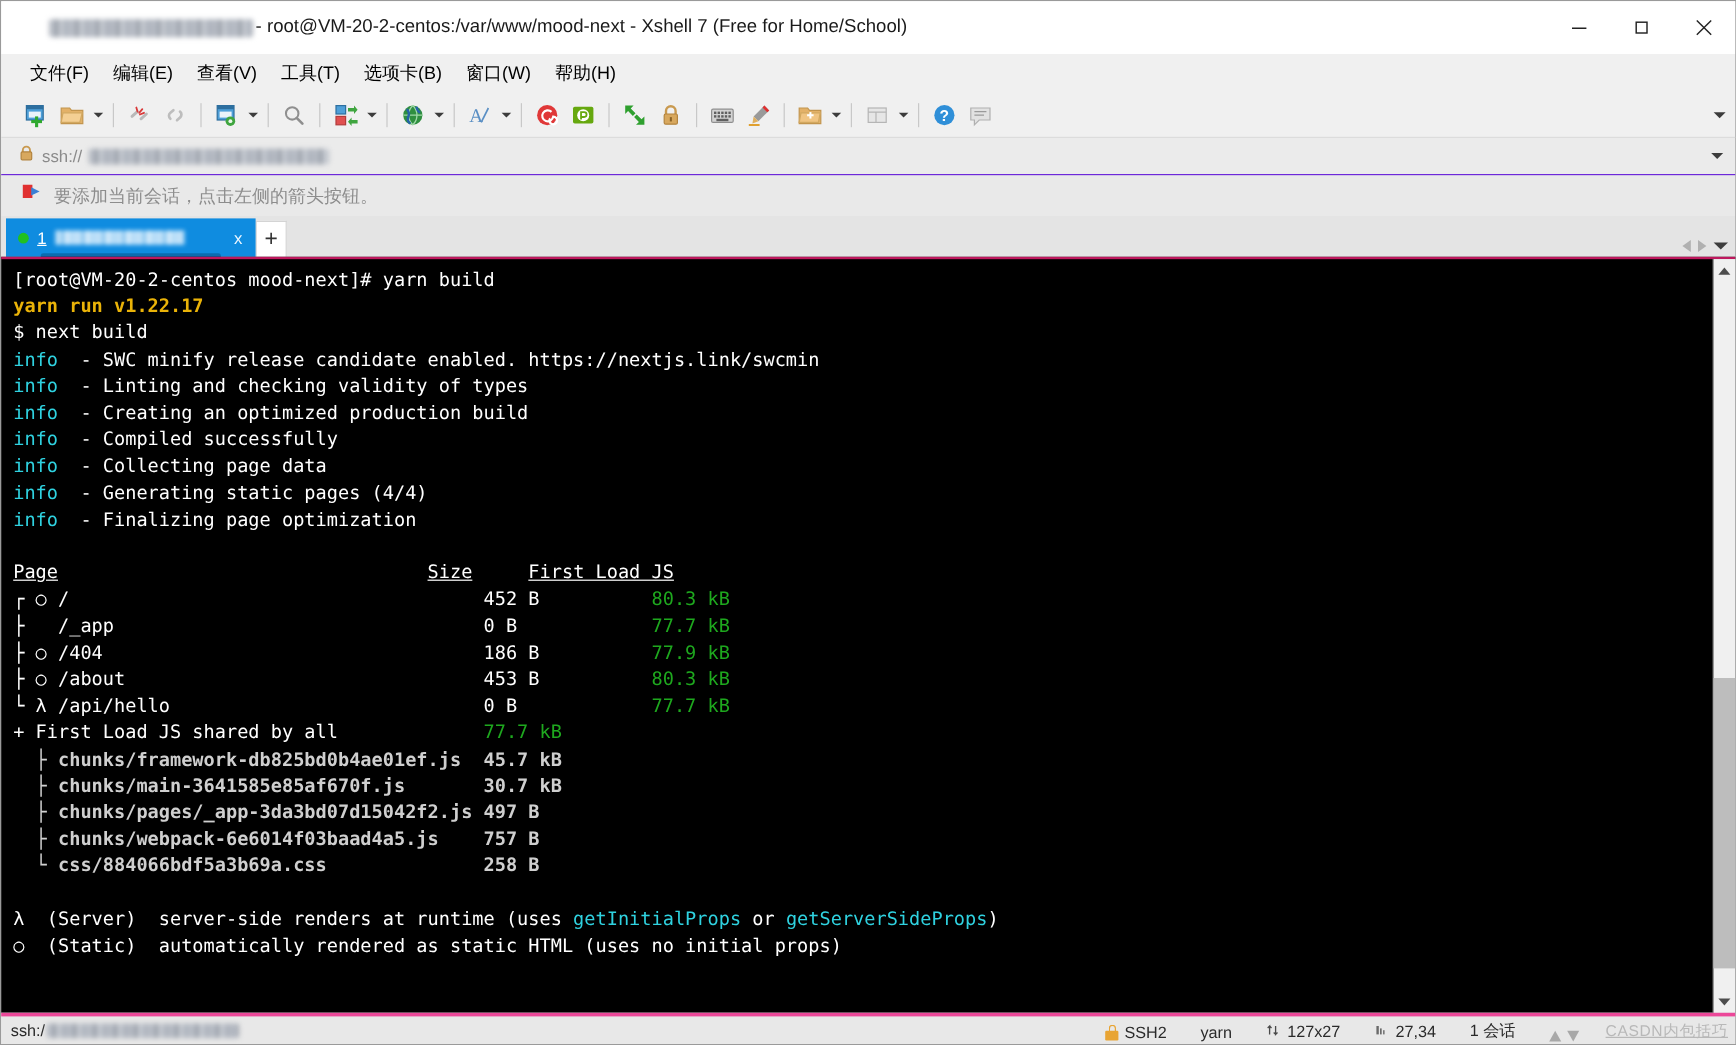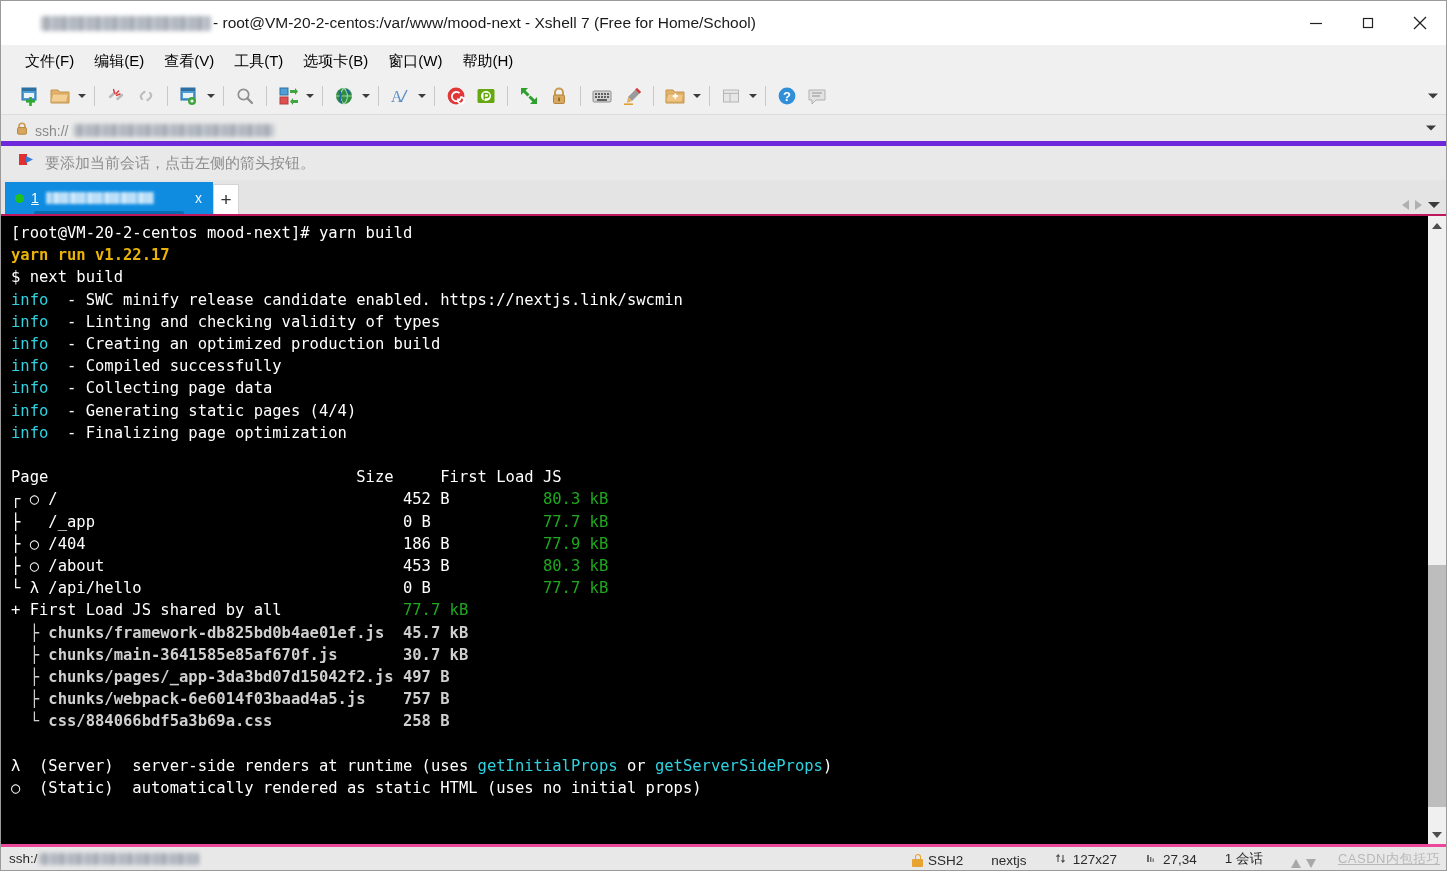--- a/index.html
+++ b/index.html
@@ -115,24 +115,24 @@
     display: block; width: 0; height: 0;
     border-left: 5px solid transparent;
     border-right: 5px solid transparent;
     border-top: 5px solid #3c3c3c;
   }
 
   
   .addrbar {
     height: 31px; flex: 0 0 31px;
     background: #ebebeb;
-    display: flex; 
+    display: flex; align-items: center;
     padding-left: 14px;
     position: relative;
-    border-bottom: 5px solid #6d28d9;
+    border-bottom: 1px solid #6d28d9;
   }
   .addr-field {
     flex: 1; display: flex; align-items: center; gap: 6px;
     height: 31px;
   }
   .addr-prefix { font-size: 14px; color: #8a8a8a; }
   .addr-blur { width: 200px; height: 13px; }
   .addr-caret {
     position: absolute; right: 10px; top: 50%; transform: translateY(-50%);
   }
@@ -233,21 +233,21 @@
     font-family: "DejaVu Sans Mono", "Liberation Mono", monospace;
     font-size: 15.5px;
     line-height: 22.2px;
     color: #d9d9d9;
     white-space: pre;
   }
   .term .c-cyan  { color: #2fd2e0; }
   .term .c-green { color: #1ea81e; }
   .term .c-white { color: #ffffff; }
   .term .c-bold  { color: #eab308; font-weight: bold; }
-  .term .c-ul    { color: #ffffff; }
+  .term .c-ul    { color: #ffffff; text-decoration: underline; }
   .term .c-dim   { color: #cfcfcf; font-weight: bold; }
 
   
   .vscroll {
     width: 19px; flex: 0 0 19px;
     background: #f0f0f0;
     display: flex; flex-direction: column;
     border-left: 1px solid #000;
   }
   .vs-arrow {
@@ -663,21 +663,21 @@
     <div class="sb-right">
       <div class="sb-cell">
         <span class="lock-mini">
           <span class="shackle"></span>
             <span class="body"></span>
         </span>
         <span>SSH2</span>
       </div>
 
       <div class="sb-cell">
-        <span>nextjs</span>
+        <span>yarn</span>
       </div>
 
       <div class="sb-cell">
         <span>
           <svg width="13" height="13" viewBox="0 0 13 13">
             <path d="M3 10 V3 l-1.6 1.6 M3 3 l1.6 1.6" fill="none" stroke="#4a4a4a" stroke-width="1.1"></path>
             <path d="M8 3 V10 l1.6 -1.6 M8 10 l-1.6 -1.6" fill="none" stroke="#4a4a4a" stroke-width="1.1"></path>
           </svg>
         </span>
         <span>127x27</span>

